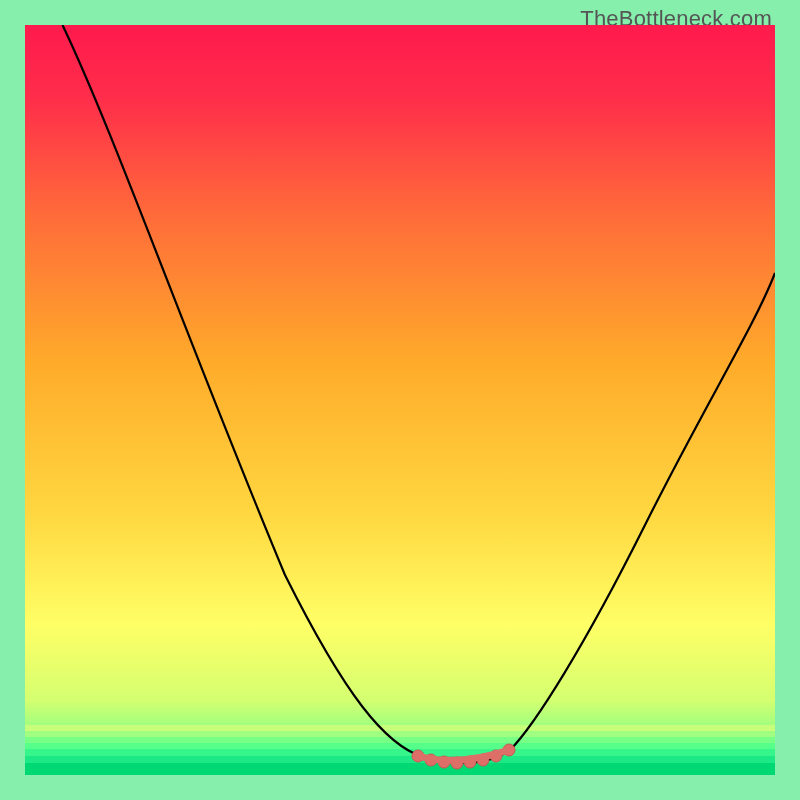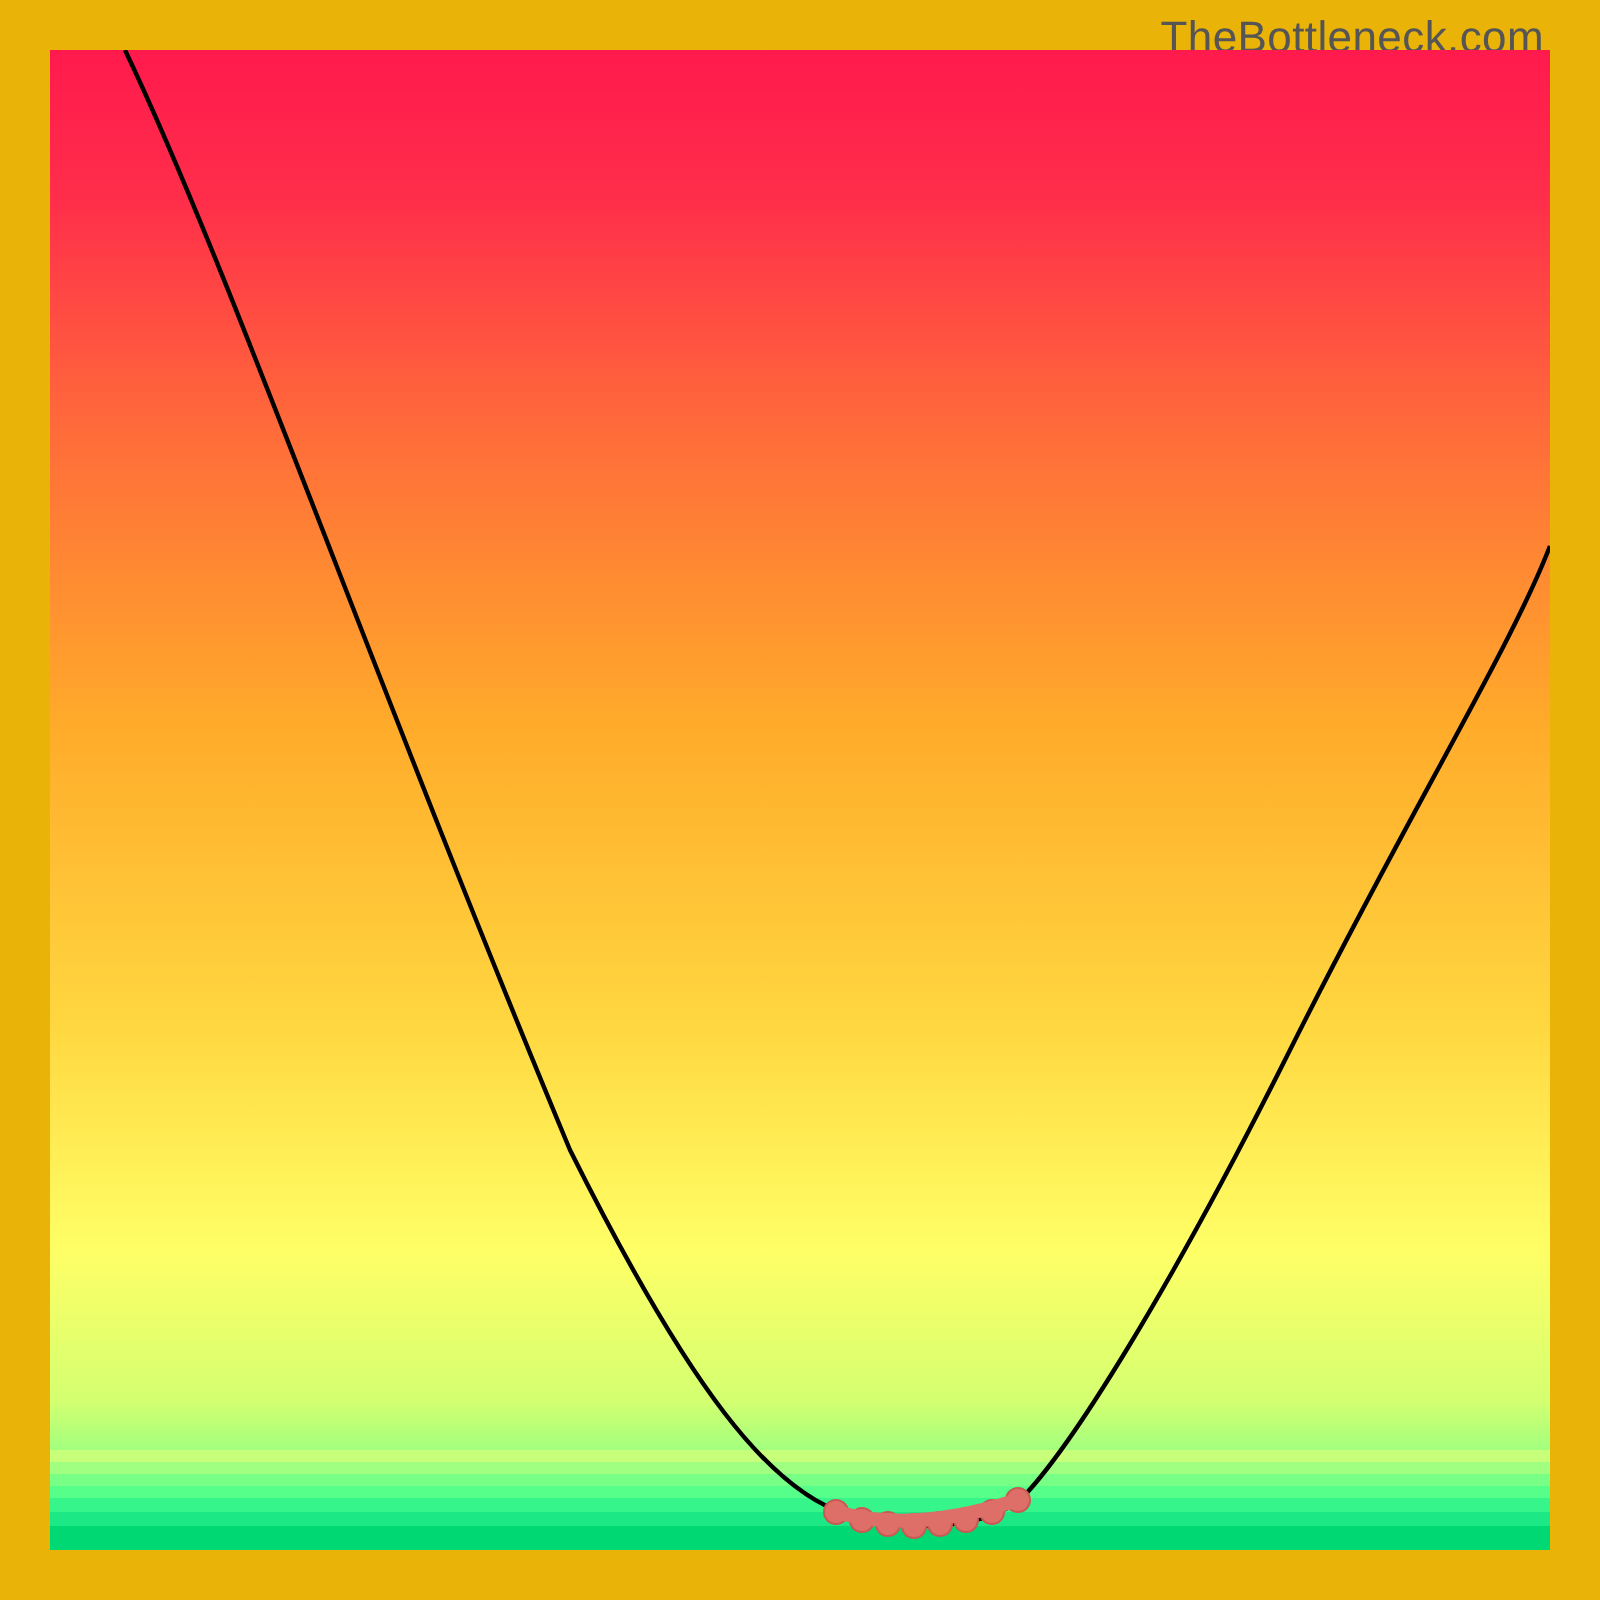--- a/index.html
+++ b/index.html
@@ -8,21 +8,21 @@
     width: 800px;
     height: 800px;
     background: #000;
     overflow: hidden;
     font-family: Arial, Helvetica, sans-serif;
   }
   .stage {
     position: relative;
     width: 800px;
     height: 800px;
-    background: #eab308;
+    background: #86efac;
   }
   .plot-area {
     position: absolute;
     left: 25px;
     top: 25px;
     width: 750px;
     height: 750px;
   }
   .watermark {
     position: absolute;

